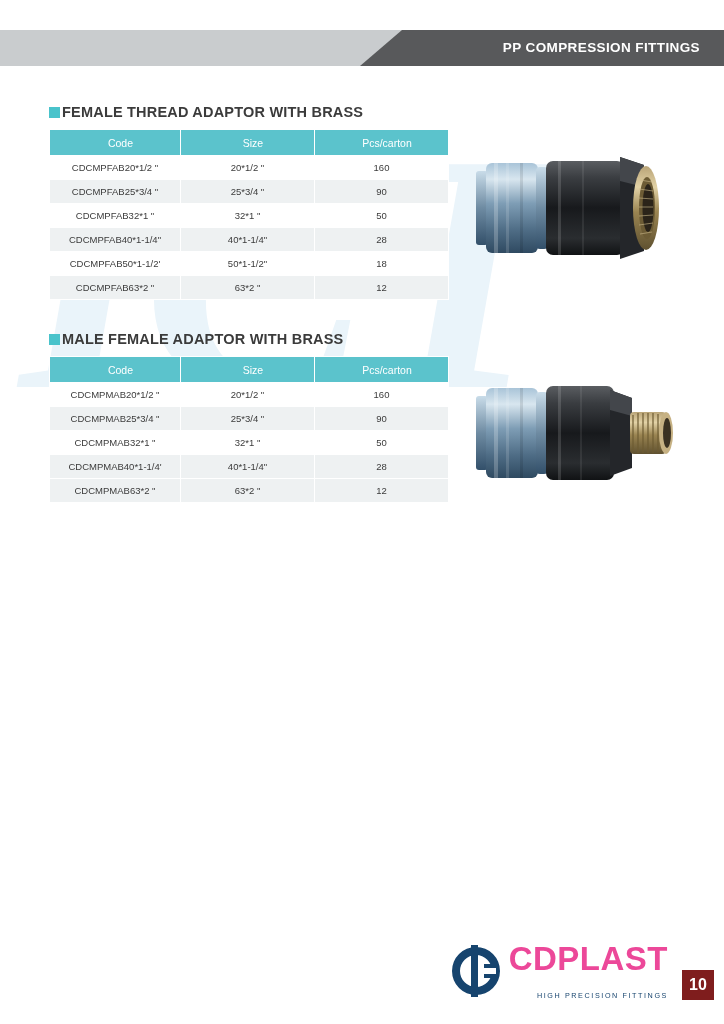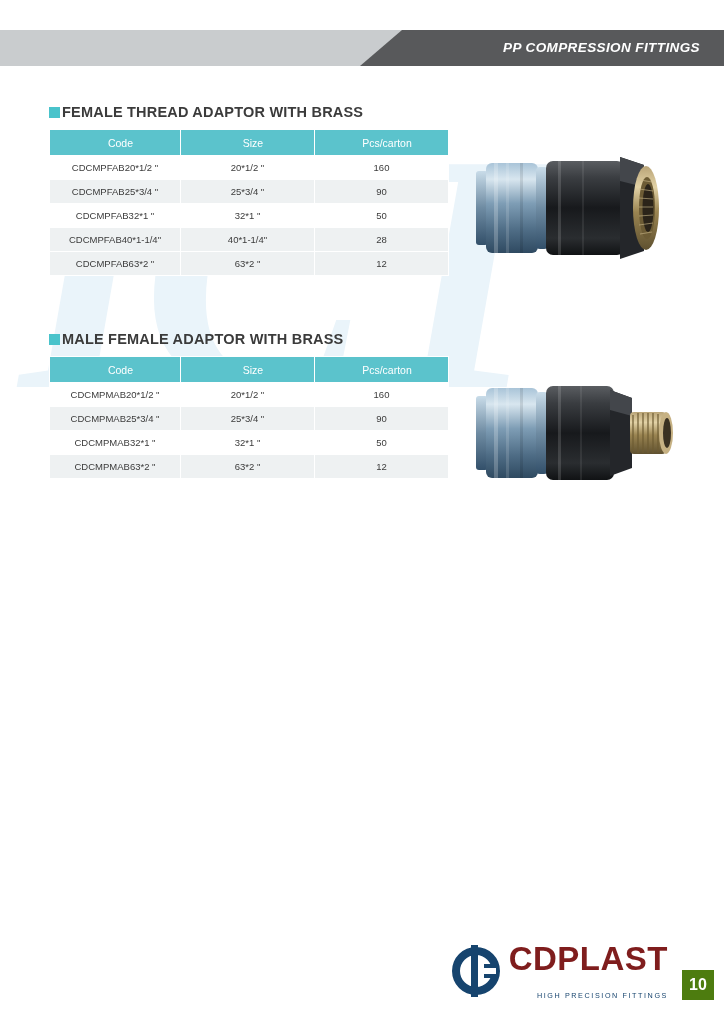--- a/index.html
+++ b/index.html
@@ -32,21 +32,20 @@
     white-space: nowrap;
   }
 
   
   .header {
     position: absolute;
     left: 0; top: 30px;
     width: 724px;
     height: 36px;
     z-index: 2;
-    font-style: italic;
   }
   .header-grey {
     position: absolute;
     left: 0; top: 0;
     width: 420px; height: 36px;
     background: #c9ccce;
   }
   .header-dark {
     position: absolute;
     left: 360px; top: 0;
@@ -140,38 +139,38 @@
     position: relative;
   }
   .logo-text-wrap {
     display: flex;
     flex-direction: column;
     justify-content: center;
   }
   .logo-word {
     font-size: 33px;
     font-weight: bold;
-    color: #7f1d1d;
+    color: #ec4899;
     letter-spacing: 0.5px;
     line-height: 1;
   }
   .logo-sub {
     font-size: 7.2px;
     color: #16446e;
     letter-spacing: 1.6px;
     margin-top: 16px;
     text-align: right;
   }
   .page-num {
     position: absolute;
     right: 10px;
     bottom: 24px;
     width: 32px;
     height: 30px;
-    background: #4d7c0f;
+    background: #7f1d1d;
     color: #ffffff;
     font-size: 16px;
     font-weight: bold;
     display: flex;
     align-items: center;
     justify-content: center;
     z-index: 3;
     margin-top: 24px;
   }
 </style>
@@ -217,20 +216,25 @@
       </tr>
       <tr class="odd">
         <td>CDCMPFAB32*1   "</td>
         <td>32*1    "</td>
         <td>50</td>
       </tr>
       <tr class="even">
         <td>CDCMPFAB40*1-1/4"</td>
         <td>40*1-1/4"</td>
         <td>28</td>
+      </tr>
+      <tr class="odd">
+        <td>CDCMPFAB50*1-1/2'</td>
+        <td>50*1-1/2"</td>
+        <td>18</td>
       </tr>
       <tr class="even">
         <td>CDCMPFAB63*2   "</td>
         <td>63*2    "</td>
         <td>12</td>
       </tr>
     </tbody>
   </table>
 </div>
 
@@ -322,20 +326,25 @@
         <td>CDCMPMAB25*3/4 "</td>
         <td>25*3/4  "</td>
         <td>90</td>
       </tr>
       <tr class="odd">
         <td>CDCMPMAB32*1   "</td>
         <td>32*1    "</td>
         <td>50</td>
       </tr>
       <tr class="even">
+        <td>CDCMPMAB40*1-1/4'</td>
+        <td>40*1-1/4"</td>
+        <td>28</td>
+      </tr>
+      <tr class="even">
         <td>CDCMPMAB63*2   "</td>
         <td>63*2    "</td>
         <td>12</td>
       </tr>
     </tbody>
   </table>
 </div>
 
 <div class="photo" style="left:470px; top:360px;">
   <svg width="215" height="160" viewBox="0 0 215 160">

